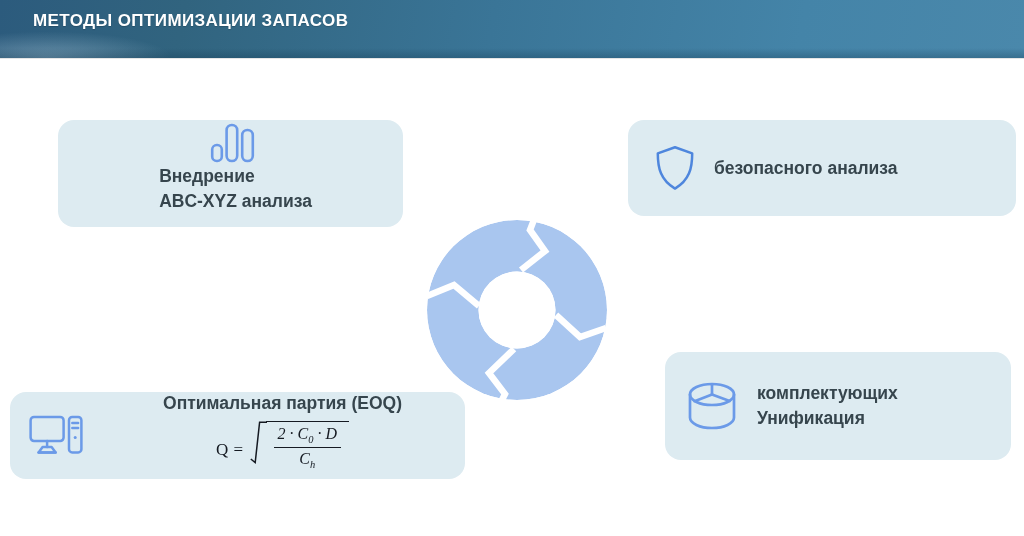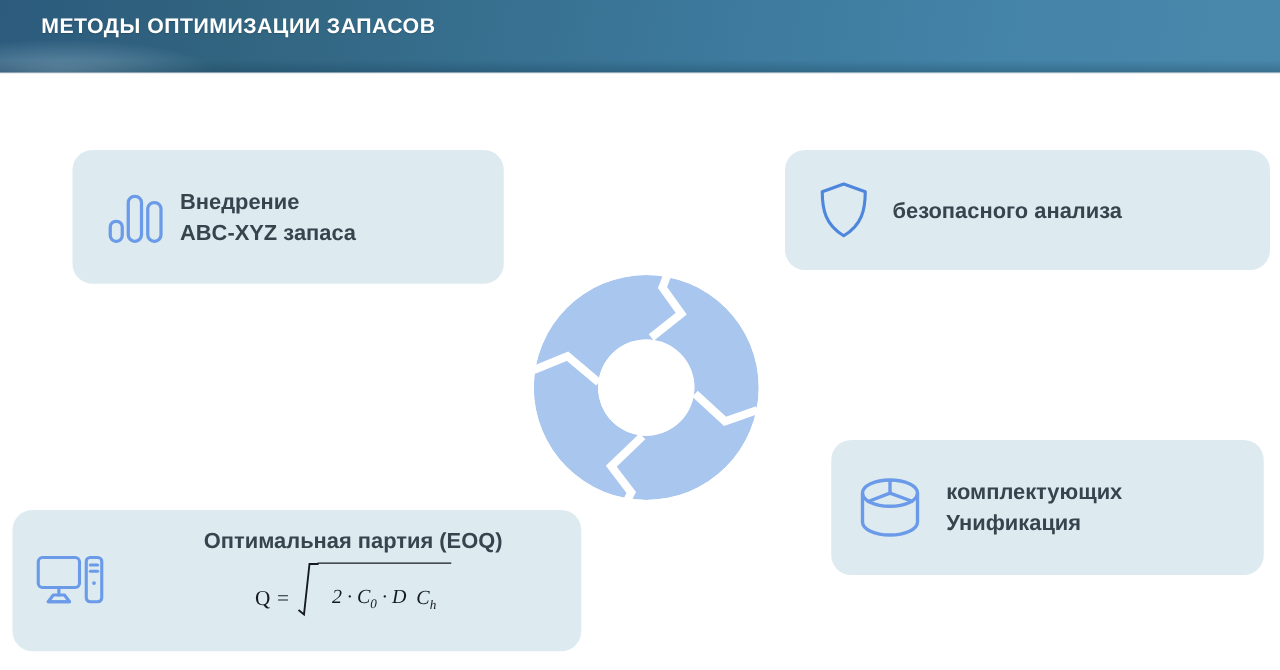--- a/index.html
+++ b/index.html
@@ -75,40 +75,41 @@
     color: #36454d;
     font-size: 17.5px;
     font-weight: bold;
     line-height: 1.42;
   }
   .card-text .line { display: block; white-space: nowrap; }
 
   #card-abc-xyz {
     left: 58px; top: 120px; width: 345px; height: 107px;
     padding: 0 18px 0 22px;
+    flex-direction: column;
   }
   #card-abc-xyz .card-icon { width: 58px; }
   #card-abc-xyz .card-text { margin-left: 6px; }
 
   #card-safety-stock {
     left: 628px; top: 120px; width: 388px; height: 96px;
     padding: 0 16px 0 18px;
   }
   #card-safety-stock .card-icon { width: 58px; }
   #card-safety-stock .card-text { margin-left: 10px; }
 
   #card-unification {
     left: 665px; top: 352px; width: 346px; height: 108px;
     padding: 0 14px 0 16px;
   }
   #card-unification .card-icon { width: 62px; }
   #card-unification .card-text { margin-left: 14px; }
 
   #card-eoq {
-    left: 10px; top: 408px; width: 455px; height: 113px;
+    left: 10px; top: 392px; width: 455px; height: 87px;
     padding: 0 10px 0 14px;
     align-items: center;
     gap: 14px;
   }
   #card-eoq .card-icon { width: 64px; }
   #card-eoq .eoq-body {
     margin-left: 8px;
     display: flex;
     flex-direction: column;
     align-items: center;
@@ -138,21 +139,21 @@
   .radical { display: flex; align-items: stretch; }
   .radical .sign {
     width: 17px;
     position: relative;
   }
   .radical .sign svg { display: block; }
   .radical .under {
     border-top: 1.4px solid #151a22;
     padding: 2px 8px 1px 8px;
     display: flex;
-    flex-direction: row;
+    flex-direction: column;
     align-items: center;
     margin-left: -1px;
   }
   .frac-num {
     font-size: 16px;
     font-style: italic;
     padding: 1px 4px 2px 4px;
     white-space: nowrap;
   }
   .frac-bar {
@@ -188,21 +189,21 @@
 <div class="card" id="card-abc-xyz">
   <div class="card-icon">
     <svg width="48" height="44" viewBox="0 0 48 44" aria-hidden="true">
       <rect x="3.2" y="25" width="9.6" height="16" rx="4.6" fill="none" stroke="#6b9ae8" stroke-width="2.6"></rect>
       <rect x="17.6" y="5" width="10.6" height="36" rx="5.2" fill="none" stroke="#6b9ae8" stroke-width="2.6"></rect>
       <rect x="33.2" y="10" width="10.6" height="31" rx="5.2" fill="none" stroke="#6b9ae8" stroke-width="2.6"></rect>
     </svg>
   </div>
   <div class="card-text">
     <span class="line">Внедрение</span>
-    <span class="line">ABC-XYZ запаса</span>
+    <span class="line">ABC-XYZ анализа</span>
   </div>
 </div>
 
 <div class="card" id="card-safety-stock">
   <div class="card-icon">
     <svg width="42" height="48" viewBox="0 0 42 48" aria-hidden="true">
       <path d="M21 3.2 L38.2 9.4 C38.2 24 35.4 36.2 21 44.6 C6.6 36.2 3.8 24 3.8 9.4 Z" fill="none" stroke="#4e86dd" stroke-width="2.5" stroke-linejoin="round"></path>
     </svg>
   </div>
   <div class="card-text">

